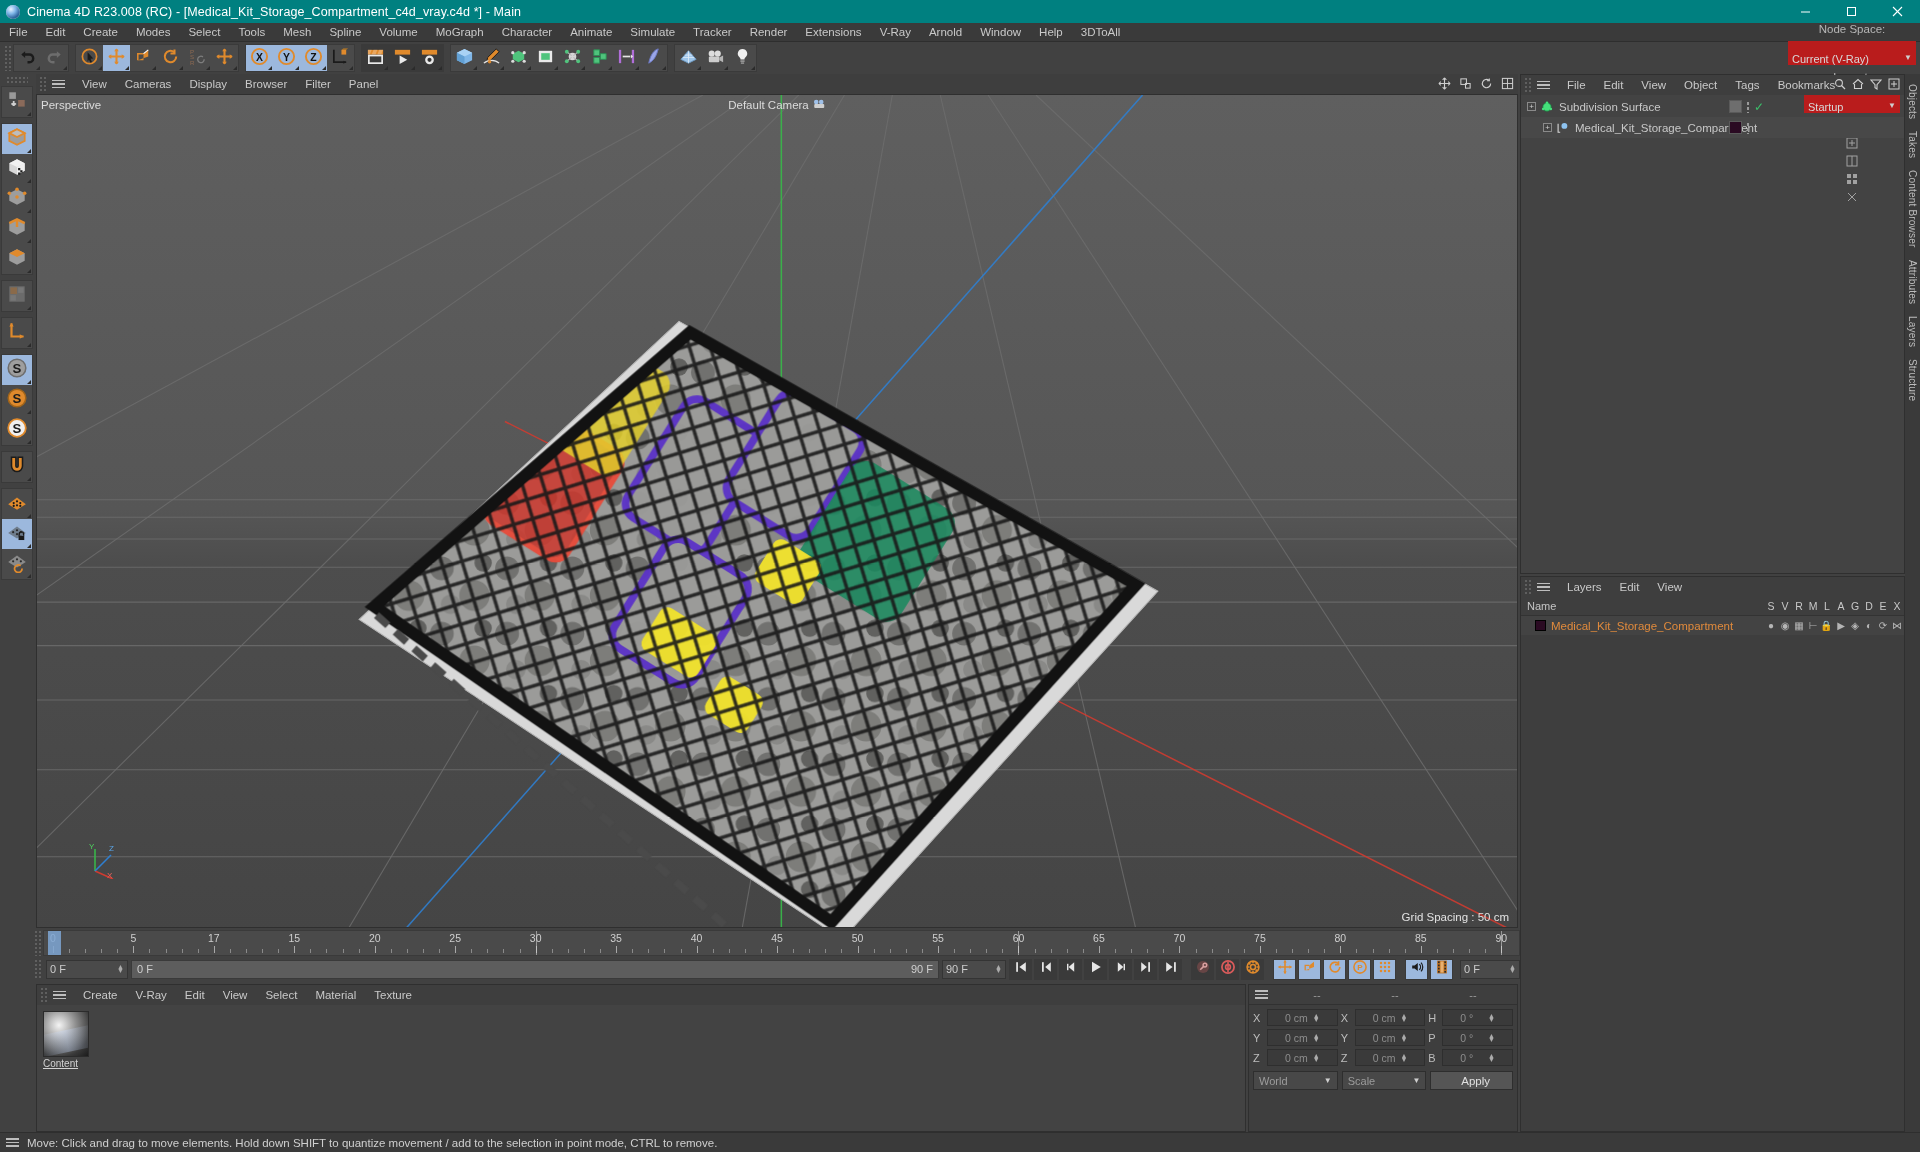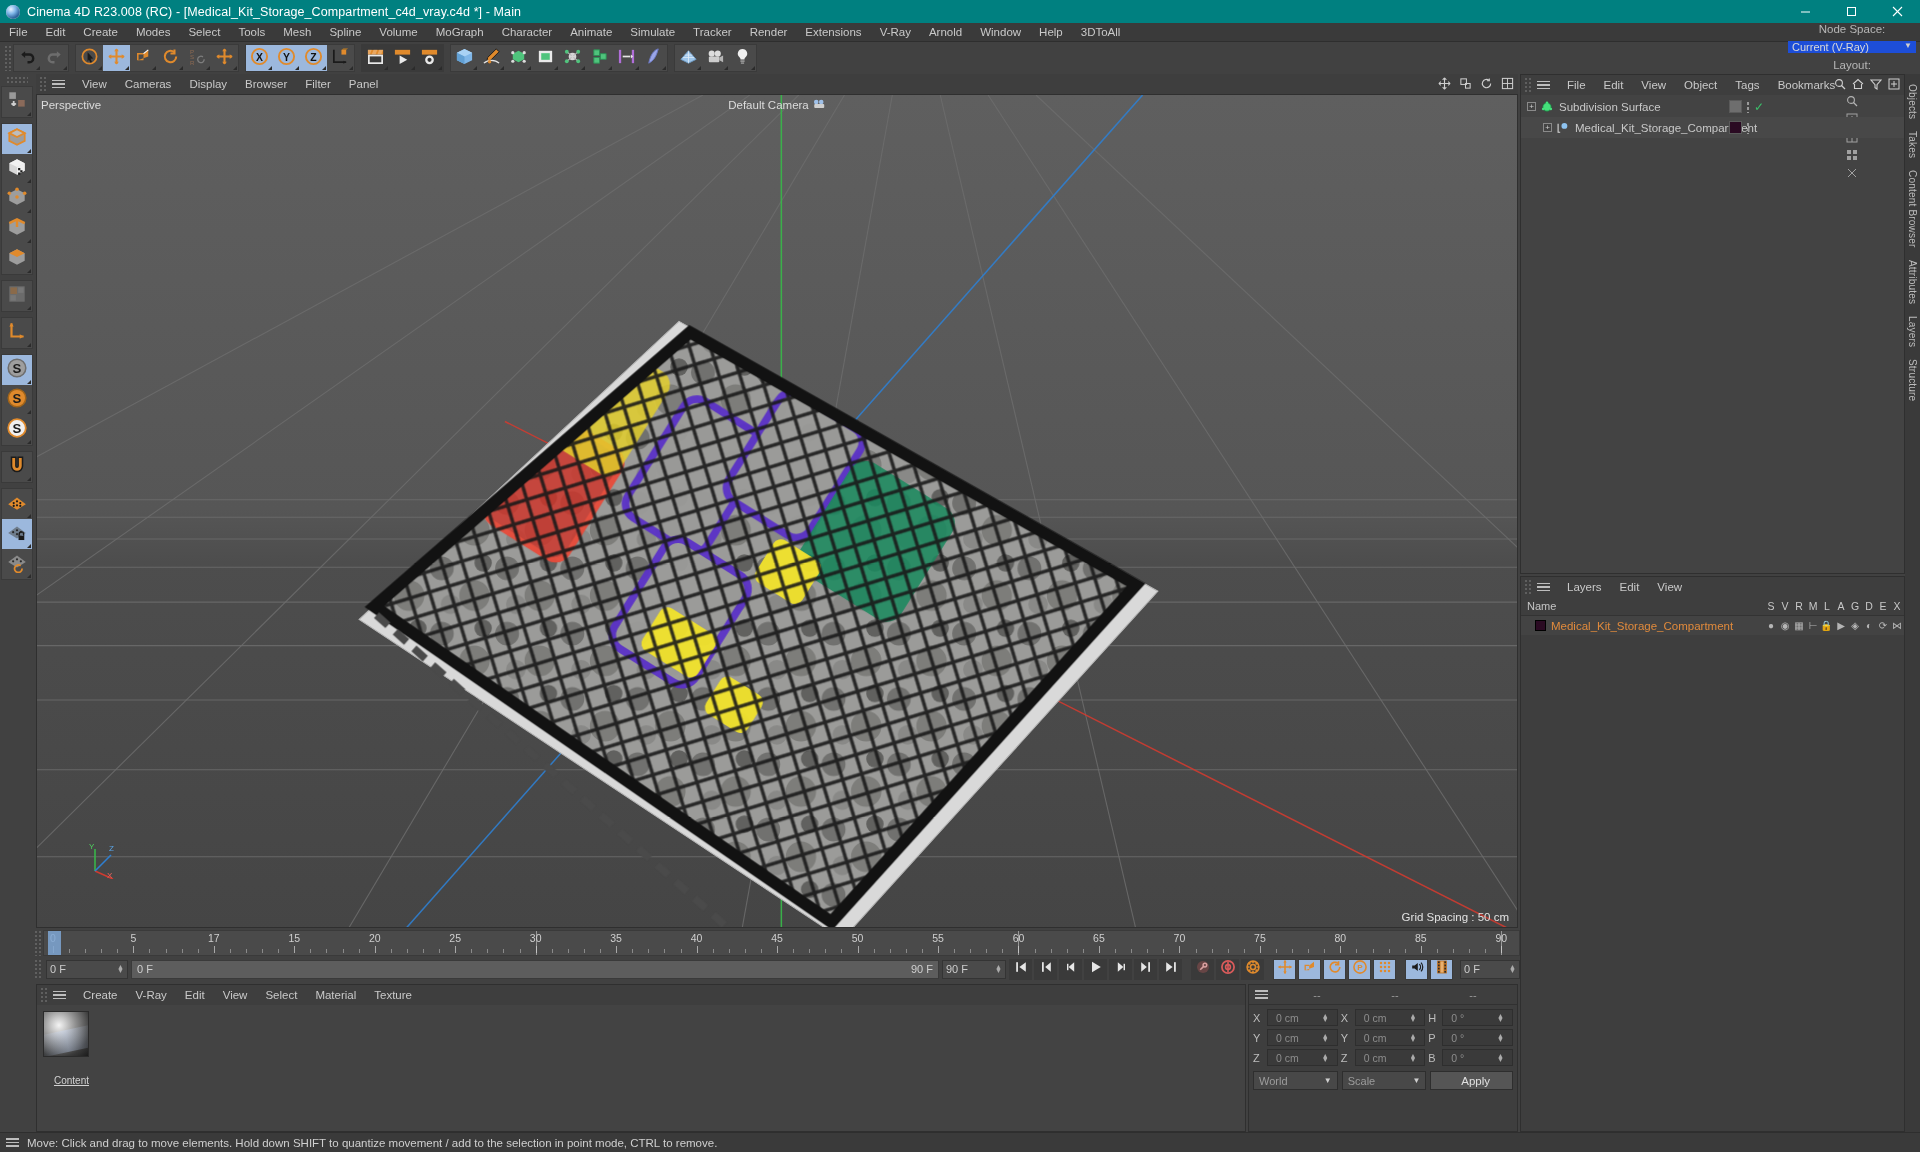--- a/index.html
+++ b/index.html
@@ -19,22 +19,22 @@
      color:#fff; font-size:12px;}
   .tb-btn svg{ display:block; }
 
   
   .menubar{ height:19px; background:#3a3a3a; display:flex; align-items:center;
      font-size:11.5px; flex:0 0 19px; position:relative; border-bottom:1px solid #2e2e2e;}
   .menu-item{ padding:0 9px; line-height:19px; color:#c9c9c9; white-space:nowrap;}
   .mb-right{ position:absolute; right:4px; top:0; height:19px; display:flex;
     align-items:center; gap:6px; font-size:11.5px;flex-direction:column;}
   .mb-label{ color:#b6b6b6; }
-  .mb-select{ background:#1d4ed8; border:none; height:15px; min-width:128px;
-    display:flex; align-items:flex-start; padding:0 4px; font-size:11px; color:#d8d8d8;
+  .mb-select{ background:#b91c1c; border:none; height:15px; min-width:128px;
+    display:flex; align-items:flex-start; padding:12px 4px; font-size:11px; color:#d8d8d8;
     position:relative; justify-content:space-between;}
   .mb-select.small{ min-width:96px;}
   .chev{ font-size:8px; color:#cfcfcf; margin-left:6px;}
   .mb-ico{ width:15px; height:15px; opacity:.8; display:flex; align-items:center; justify-content:center;}
 
   
   .toolbar{ height:32px; background:#414141; display:flex; align-items:center;
     padding-left:4px; gap:0px; flex:0 0 32px;}
   .tgroup{ display:flex; align-items:center; background:#4a4a4a; border:1px solid #3a3a3a;
      height:28px; margin-right:6px;}
@@ -114,32 +114,32 @@
   .mat-menubar{ height:20px; display:flex; align-items:center; font-size:11.5px;
      background:#3e3e3e; flex:0 0 20px;}
   .mat-area{ flex:1 1 auto; background:#434343; padding:6px;}
   .mat-chip{ width:46px; }
   .mat-thumb{ width:46px; height:46px; background:
       radial-gradient(circle at 34% 30%, #f4f4f4 0%, #c8c8c8 18%, #8e8e8e 40%, #3a3a3a 75%, #1b1b1b 100%);
       border:1px solid #2b2b2b; position:relative; overflow:hidden;}
   .mat-thumb:after{ content:""; position:absolute; left:-6px; top:18px; width:58px; height:22px;
       background:linear-gradient(90deg,rgba(255,255,255,.0),rgba(200,220,255,.35),rgba(255,255,255,.0));
       transform:rotate(-12deg);}
-  .mat-name{ font-size:10px; color:#d2d2d2; text-align:right; margin-top:18px;
+  .mat-name{ font-size:10px; color:#d2d2d2; text-align:left; margin-top:1px;
       white-space:nowrap; overflow:hidden;text-decoration:underline;}
   .coordpanel{ flex:0 0 270px; background:#3e3e3e; border:1px solid #2f2f2f;
      display:flex; flex-direction:column;}
   .coord-head{ height:20px; display:flex; align-items:center; gap:0; font-size:11px;
      color:#9a9a9a; padding-left:4px; border-bottom:1px solid #313131;}
   .coord-head span.col{ width:78px; text-align:center;}
   .coord-grid{ padding:4px 4px 0 4px; display:flex; flex-direction:column; gap:3px;}
   .coord-row{ display:flex; align-items:center; gap:3px;}
   .coord-lbl{ width:11px; font-size:11px; color:#bdbdbd;}
   .coord-in{ flex:1 1 0; background:#3a3a3a; border:1px solid #2e2e2e; height:17px;
-     display:flex; align-items:center; justify-content:space-between; padding:0 8px;
+     display:flex; align-items:center; justify-content:space-between; padding:0 17px;
      font-size:10.5px; color:#8d8d8d;}
   .coord-foot{ display:flex; gap:4px; padding:5px 4px;}
   .coord-sel{ flex:1 1 0; background:#484848; border:1px solid #2e2e2e; height:19px;
      display:flex; align-items:center; justify-content:space-between; padding:0 5px;
      font-size:11px; color:#9c9c9c;}
   .apply-btn{ flex:1 1 0; background:#555555; border:1px solid #2e2e2e; height:19px;
      display:flex; align-items:center; justify-content:center; font-size:11.5px; color:#e0e0e0;padding-left:8px;}
 
   
   .right{ flex:0 0 400px; display:flex; }

